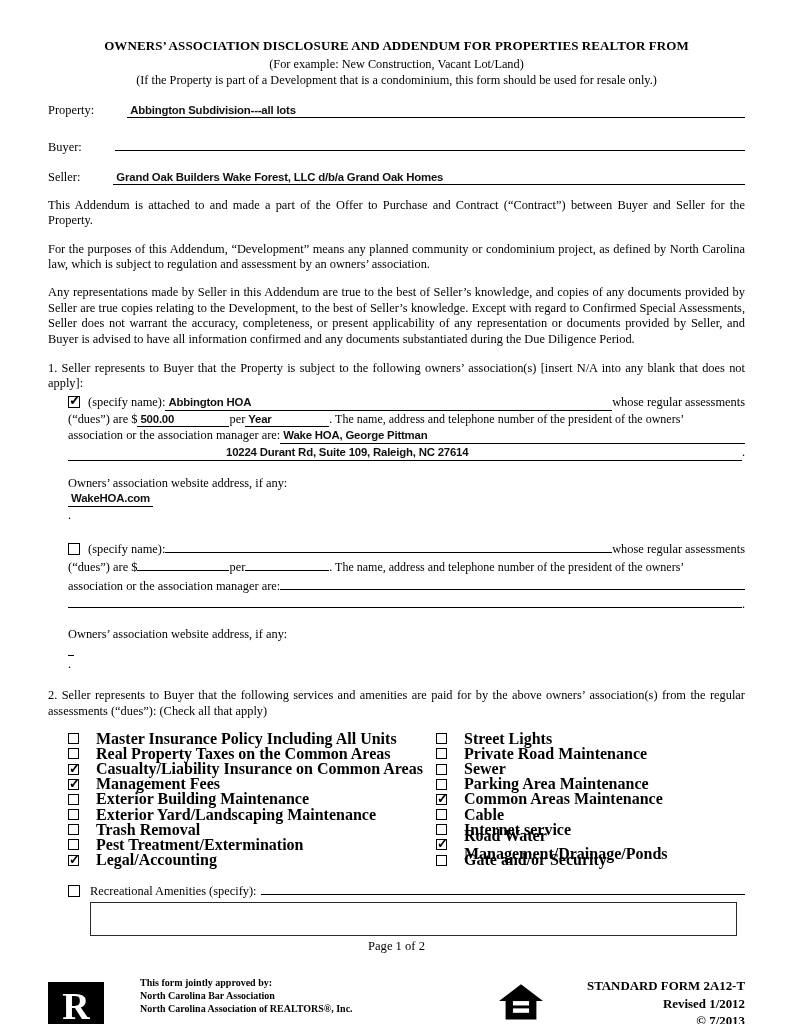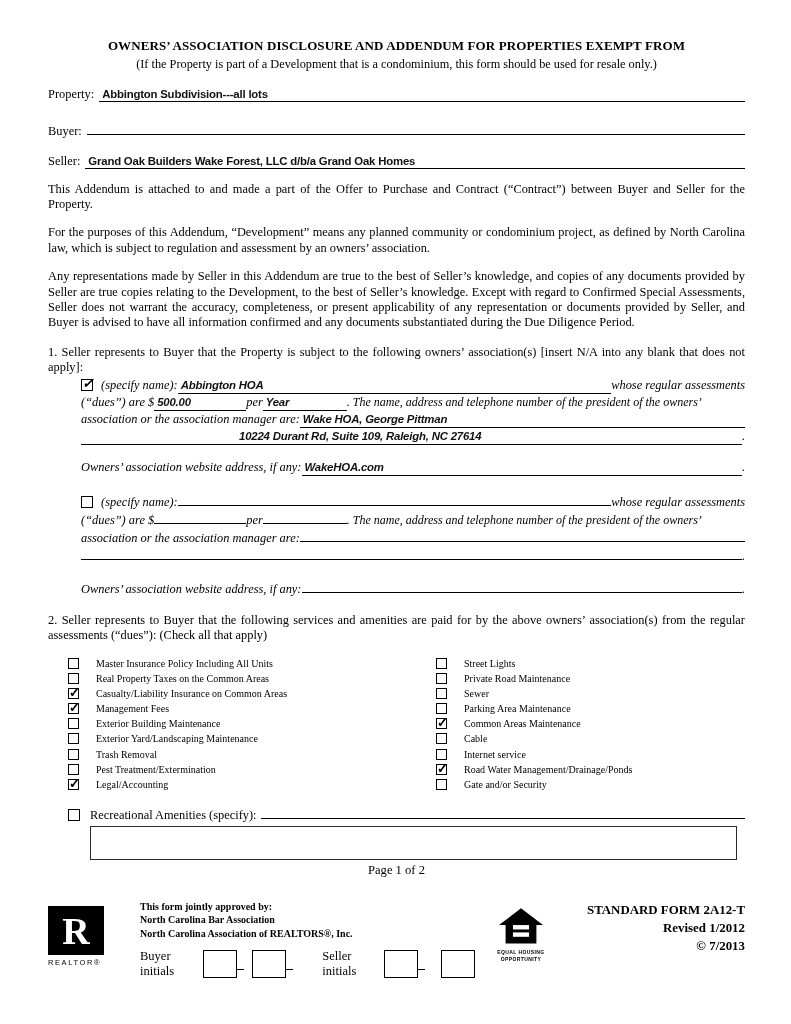--- a/index.html
+++ b/index.html
@@ -24,54 +24,54 @@
     border-bottom:1.3px solid #000;
     min-height:14px;
     padding:0 3px;
   }
   .grow { flex:1; }
   .value {
     font-family:"Liberation Sans", sans-serif;
     font-weight:700; font-size:11.4px; color:#111;
     letter-spacing:-0.2px;
   }
-  .party { margin-top:15px; }
+  .party { margin-top:15px;gap:28px; }
   .party .fill { margin-left:5px; }
   p.para { text-align:justify; margin:13px 0 0 0; line-height:1.24; }
   
   .s1-intro { margin-top:14px; text-align:justify; line-height:1.24; }
-  .assoc { margin-left:33px; margin-top:2px;font-style:italic; }
+  .assoc { margin-left:20px; margin-top:2px; }
   .assoc .row { line-height:1.3; }
   .chk {
     flex:none;
     width:12px; height:12px;
     border:1.7px solid #000;
     display:inline-flex; align-items:center; justify-content:center;
     font-size:12px; font-weight:bold; line-height:1;
     margin-right:8px; position:relative; top:2px;
   }
   .chk.checked::after { content:"\2713"; position:absolute; top:-3px; left:0px; font-size:14px; }
   .tail { white-space:nowrap; font-size:12px; }
   .w92 { width:92px; } .w84 { width:84px; }
   .addr-fill { padding-left:158px; }
-  .website { margin-top:14px; }
+  .website { margin-top:14px;flex-direction:column; }
   .gap18 { height:14px; }
   
   .s2-intro { margin-top:16px; text-align:justify; line-height:1.24; }
   .cols { display:flex; margin:12px 0 0 20px; }
   .col-left { width:368px; }
   .col-right { flex:1; }
   .chk-row { display:flex; align-items:center; height:15.2px; }
   .chk-row .box {
     flex:none; width:11px; height:11px; border:1.6px solid #000;
     display:inline-flex; align-items:center; justify-content:center;
     position:relative;
   }
   .chk-row .box.checked::after { content:"\2713"; position:absolute; top:-4px; left:0; font-size:13px; font-weight:bold; }
-  .chk-row .lbl { margin-left:17px; font-size:10px; }
+  .chk-row .lbl { margin-left:17px; font-size:16px;font-weight:bold; }
   .rec-row { margin:13px 0 0 20px; align-items:baseline; }
   .rec-row .box-s1 { flex:none; width:12px; height:12px; border:1.7px solid #000; margin-right:10px; position:relative; top:2px; }
   .rec-row .fill { margin-left:4px; }
   .big-box { margin:3px 8px 0 42px; height:34px; border:1.4px solid #2a2a2a; }
   .page-label { text-align:center; margin-top:3px; font-size:12.6px; }
   
   .footer { display:flex; align-items:flex-start; margin-top:22px; }
   .f-col1 { width:80px; padding-top:6px; }
   .rlogo-box {
     width:56px; height:49px; background:#000; color:#fff;
@@ -87,21 +87,22 @@
   .sep { width:26px; }
   .f-col3 { width:92px; display:flex; flex-direction:column; align-items:center; padding-top:8px; }
   .eh-text { font-size:5px; line-height:1.3; text-align:center; letter-spacing:0.4px; font-family:"Liberation Sans", sans-serif; font-weight:bold; margin-top:1px; white-space:pre-line; }
   .f-col4 { width:178px; text-align:right; font-weight:bold; font-size:12.9px; line-height:1.38; padding-top:2px; }
 </style>
 </head>
 <body>
 
 <div class="page">
 
-  <div class="title">OWNERS’ ASSOCIATION DISCLOSURE AND ADDENDUM FOR PROPERTIES EXEMPT FROM</div>
+  <div class="title">OWNERS’ ASSOCIATION DISCLOSURE AND ADDENDUM FOR PROPERTIES REALTOR FROM</div>
+  <div class="subtitle">(For example: New Construction, Vacant Lot/Land)</div>
   <div class="subtitle">(If the Property is part of a Development that is a condominium, this form should be used for resale only.)</div>
 
   <div class="row party">
     <span>Property:</span>
     <span class="fill grow value">Abbington Subdivision---all lots</span>
   </div>
   <div class="row party" style="margin-top:19px;">
     <span>Buyer:</span>
     <span class="fill grow value"></span>
   </div>

